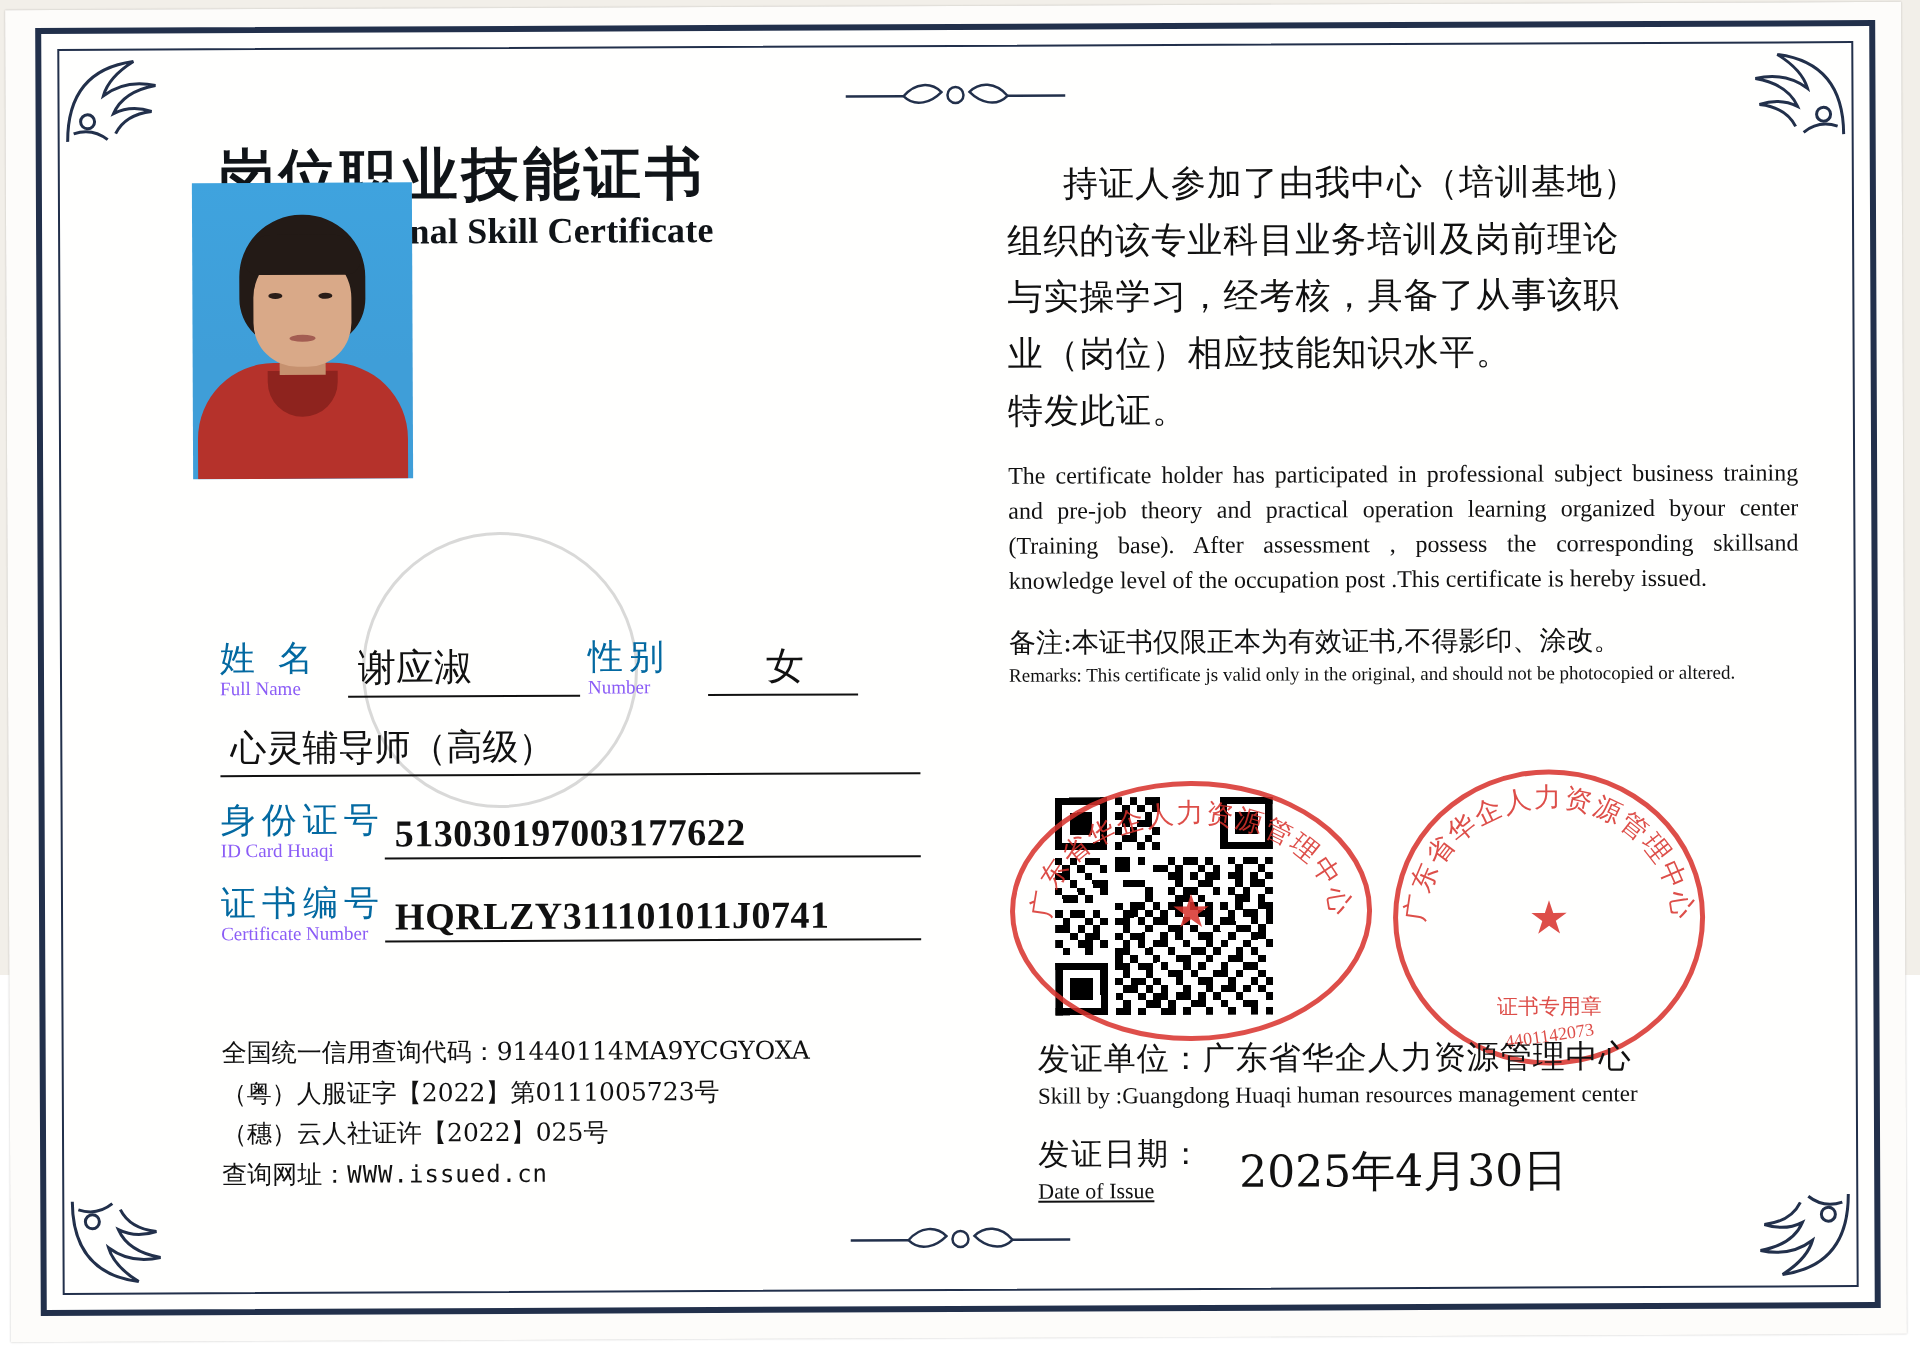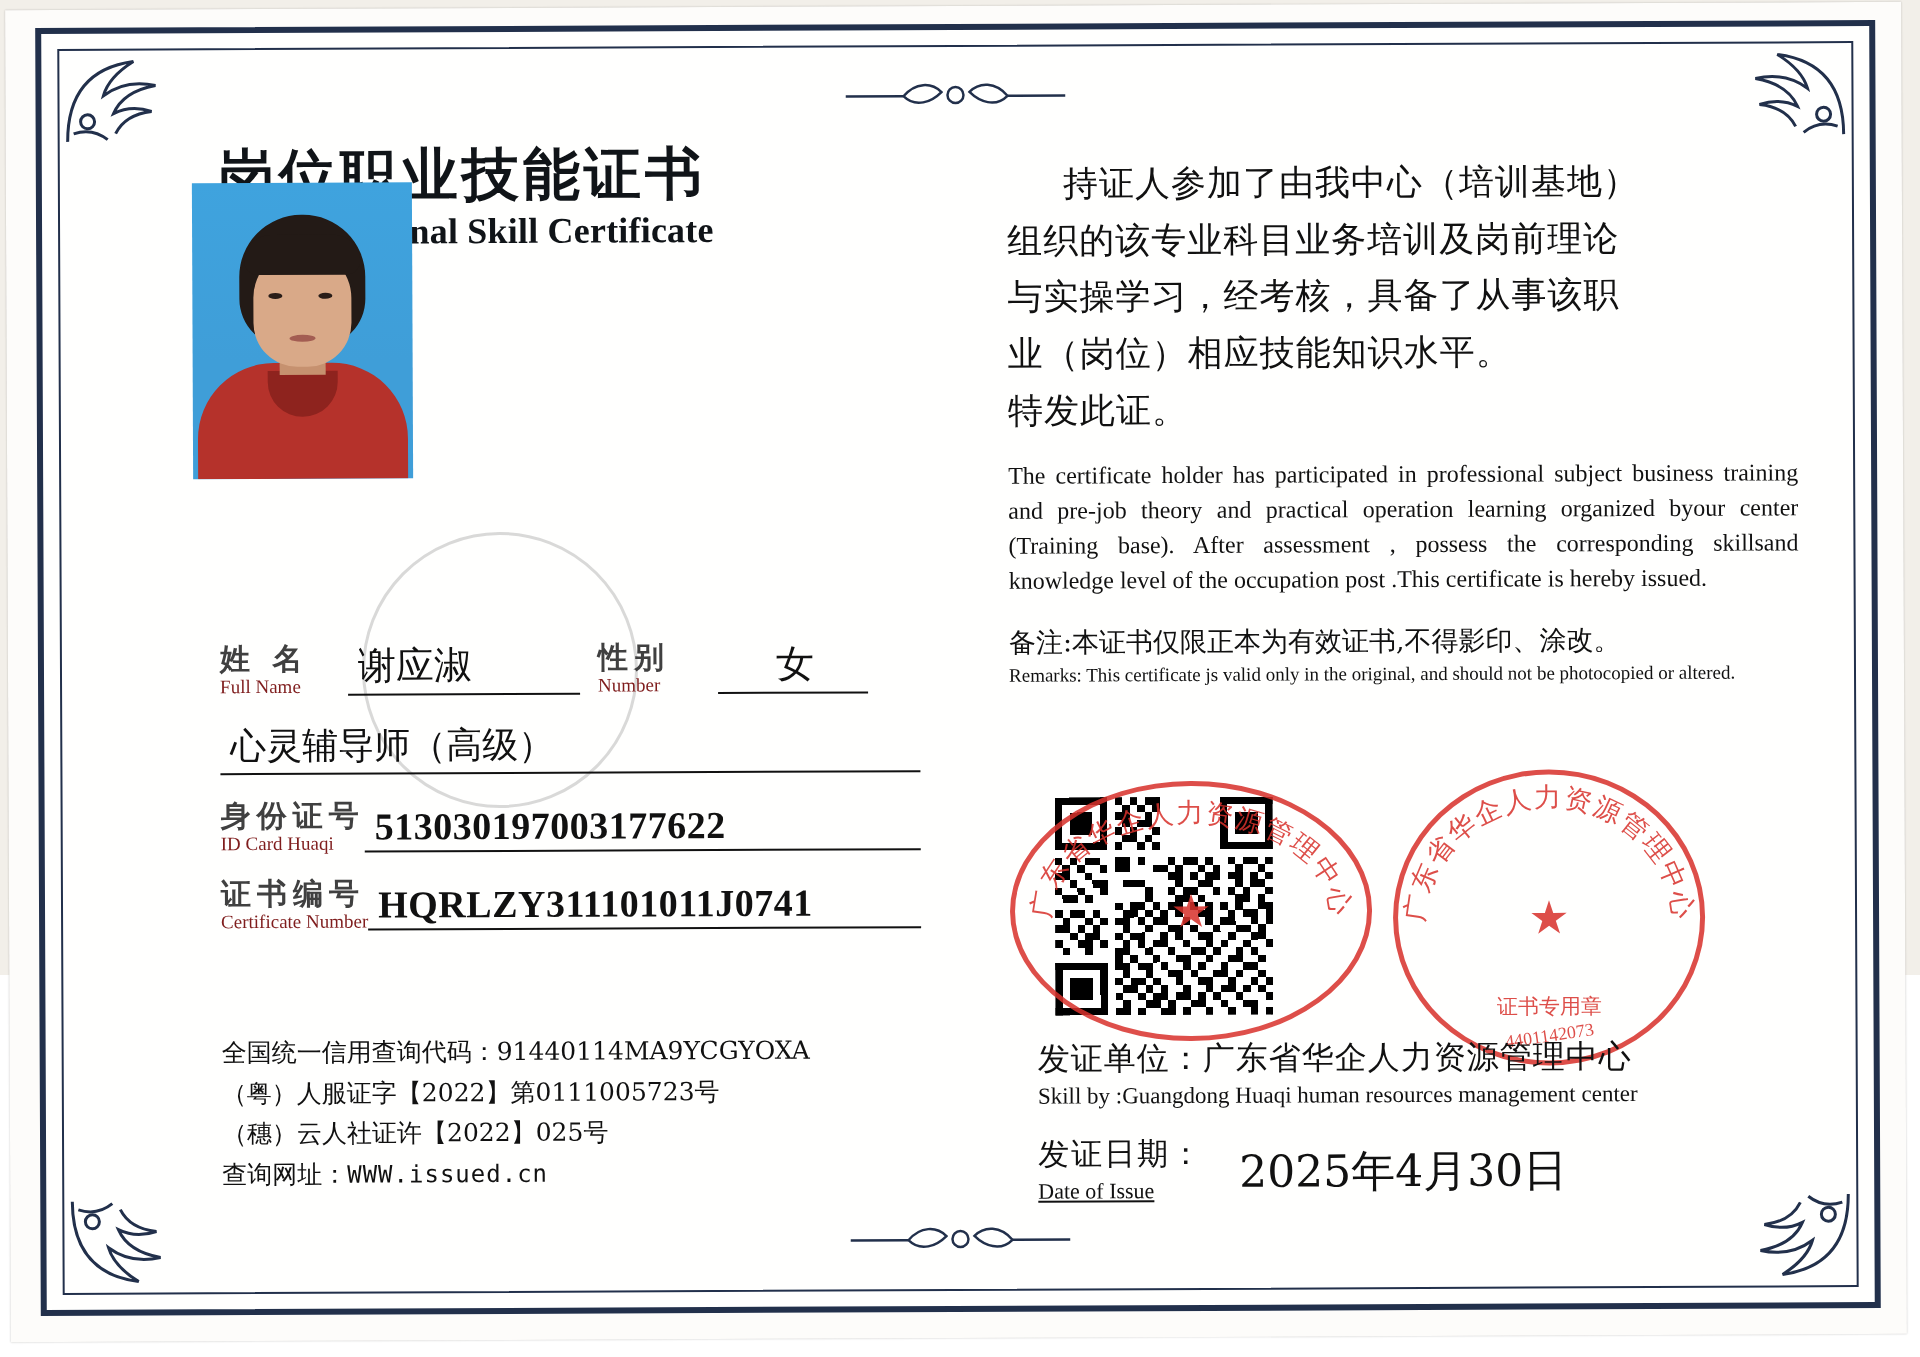--- a/index.html
+++ b/index.html
@@ -203,30 +203,30 @@
     align-items: flex-end;
     margin-bottom: 26px;
   }
   .lbl {
     flex: 0 0 auto;
     line-height: 1;
   }
   .lbl .cn {
     display: block;
     font-family: "DejaVu Serif", serif;
-    font-size: 30px;
-    font-weight: bold;
-    color: #404040;
+    font-size: 35px;
+    font-weight: normal;
+    color: #0369a1;
     letter-spacing: 6px;
   }
   .lbl .en {
     display: block;
     font-family: "Liberation Serif", serif;
     font-size: 19px;
-    color: #7f1d1d;
+    color: #8b5cf6;
     margin-top: 3px;
   }
   .val {
     flex: 1 1 auto;
     border-bottom: 2px solid #111;
     padding: 0 6px 2px 10px;
     font-family: "DejaVu Serif", serif;
     font-size: 36px;
     color: #111;
     white-space: nowrap;
@@ -235,21 +235,21 @@
   }
   .val.num {
     font-family: "Liberation Serif", serif;
     font-size: 38px;
     font-weight: bold;
     letter-spacing: 0.5px;
   }
 
   .name-row .lbl { width: 128px; }
   .name-row .val.name { flex: 0 0 232px; font-size: 38px; }
-  .name-row .lbl2 { flex: 0 0 auto; margin-left: 18px; width: 120px; }
+  .name-row .lbl2 { flex: 0 0 auto; margin-left: 8px; width: 120px; }
   .name-row .val.gender { flex: 0 0 150px; font-size: 38px; text-align: center; }
 
   .footnotes {
     position: absolute;
     left: 176px;
     top: 1000px;
     width: 740px;
     font-family: "DejaVu Serif", serif;
     font-size: 25px;
     line-height: 1.62;

